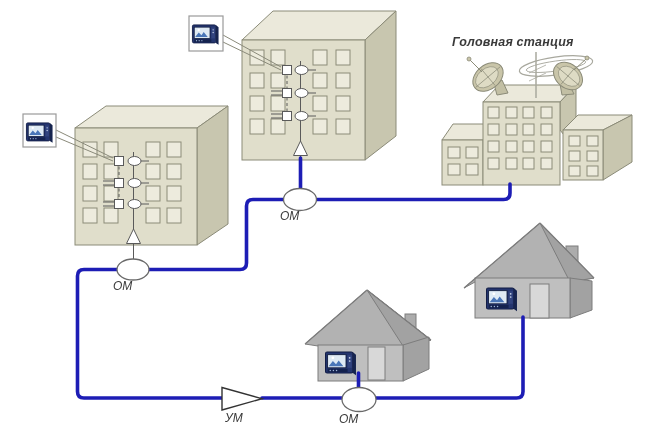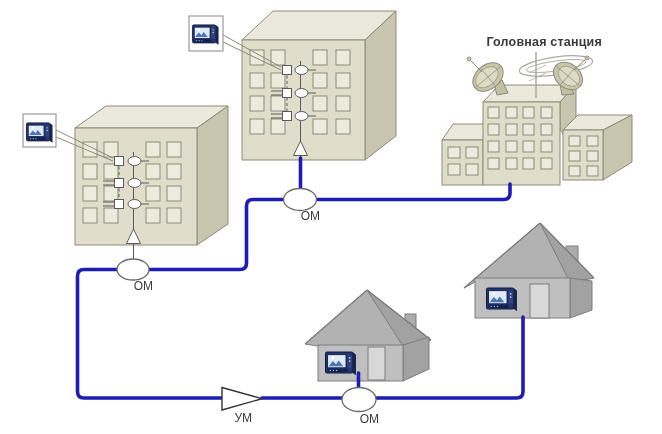--- a/index.html
+++ b/index.html
@@ -5,27 +5,27 @@
   :root{
     --cable:#1d1db5; --bldg-front:#e0decb; --bldg-roof:#ebe9db; --bldg-side:#c8c6af;
     --bldg-stroke:#8b8b78; --window:#edebdd; --house-front:#bfbfbf; --house-roof:#b2b2b2;
     --house-side:#a2a2a2; --house-stroke:#7d7d7d; --door:#d8d8d8; --tv-navy:#24356f;
     --label:#3a3a3a; --symbol:#5a5a5a;
   }
   html,body{margin:0;padding:0;background:#fff;}
   .canvas{position:relative;width:662px;height:434px;background:#fff;overflow:hidden;
           font-family:"Liberation Sans",sans-serif;}
   .canvas svg{position:absolute;left:0;top:0;}
-  .label{position:absolute;color:var(--label);font-size:12px;text-align:right;
-         white-space:nowrap;line-height:1.1;}
+  .label{position:absolute;color:var(--label);font-size:12px;text-align:left;
+         white-space:nowrap;line-height:1.1;font-style:italic;}
   .label.title{font-weight:bold;font-size:12.5px;width:150px;left:452px;top:36px;letter-spacing:.2px;}
   .label.om-left{left:113px;top:280px;width:40px;}
   .label.om-middle{left:280px;top:210px;width:40px;}
   .label.om-houses{left:339px;top:413px;width:40px;}
-  .label.um{left:212px;top:412px;width:40px;}
+  .label.um{left:225px;top:412px;width:40px;}
 </style>
 </head>
 <body>
 
 <div class="canvas">
 <svg width="662" height="434" viewBox="0 0 662 434">
   <defs>
     <g id="tv-symbol">
       <rect x="0.5" y="1" width="26" height="20" rx="1.5" style="fill:var(--tv-navy)" stroke="#111c45" stroke-width="1"></rect>
       <polygon points="26.5,1 29.5,3.5 29.5,23 26.5,21" fill="#16244f"></polygon>

